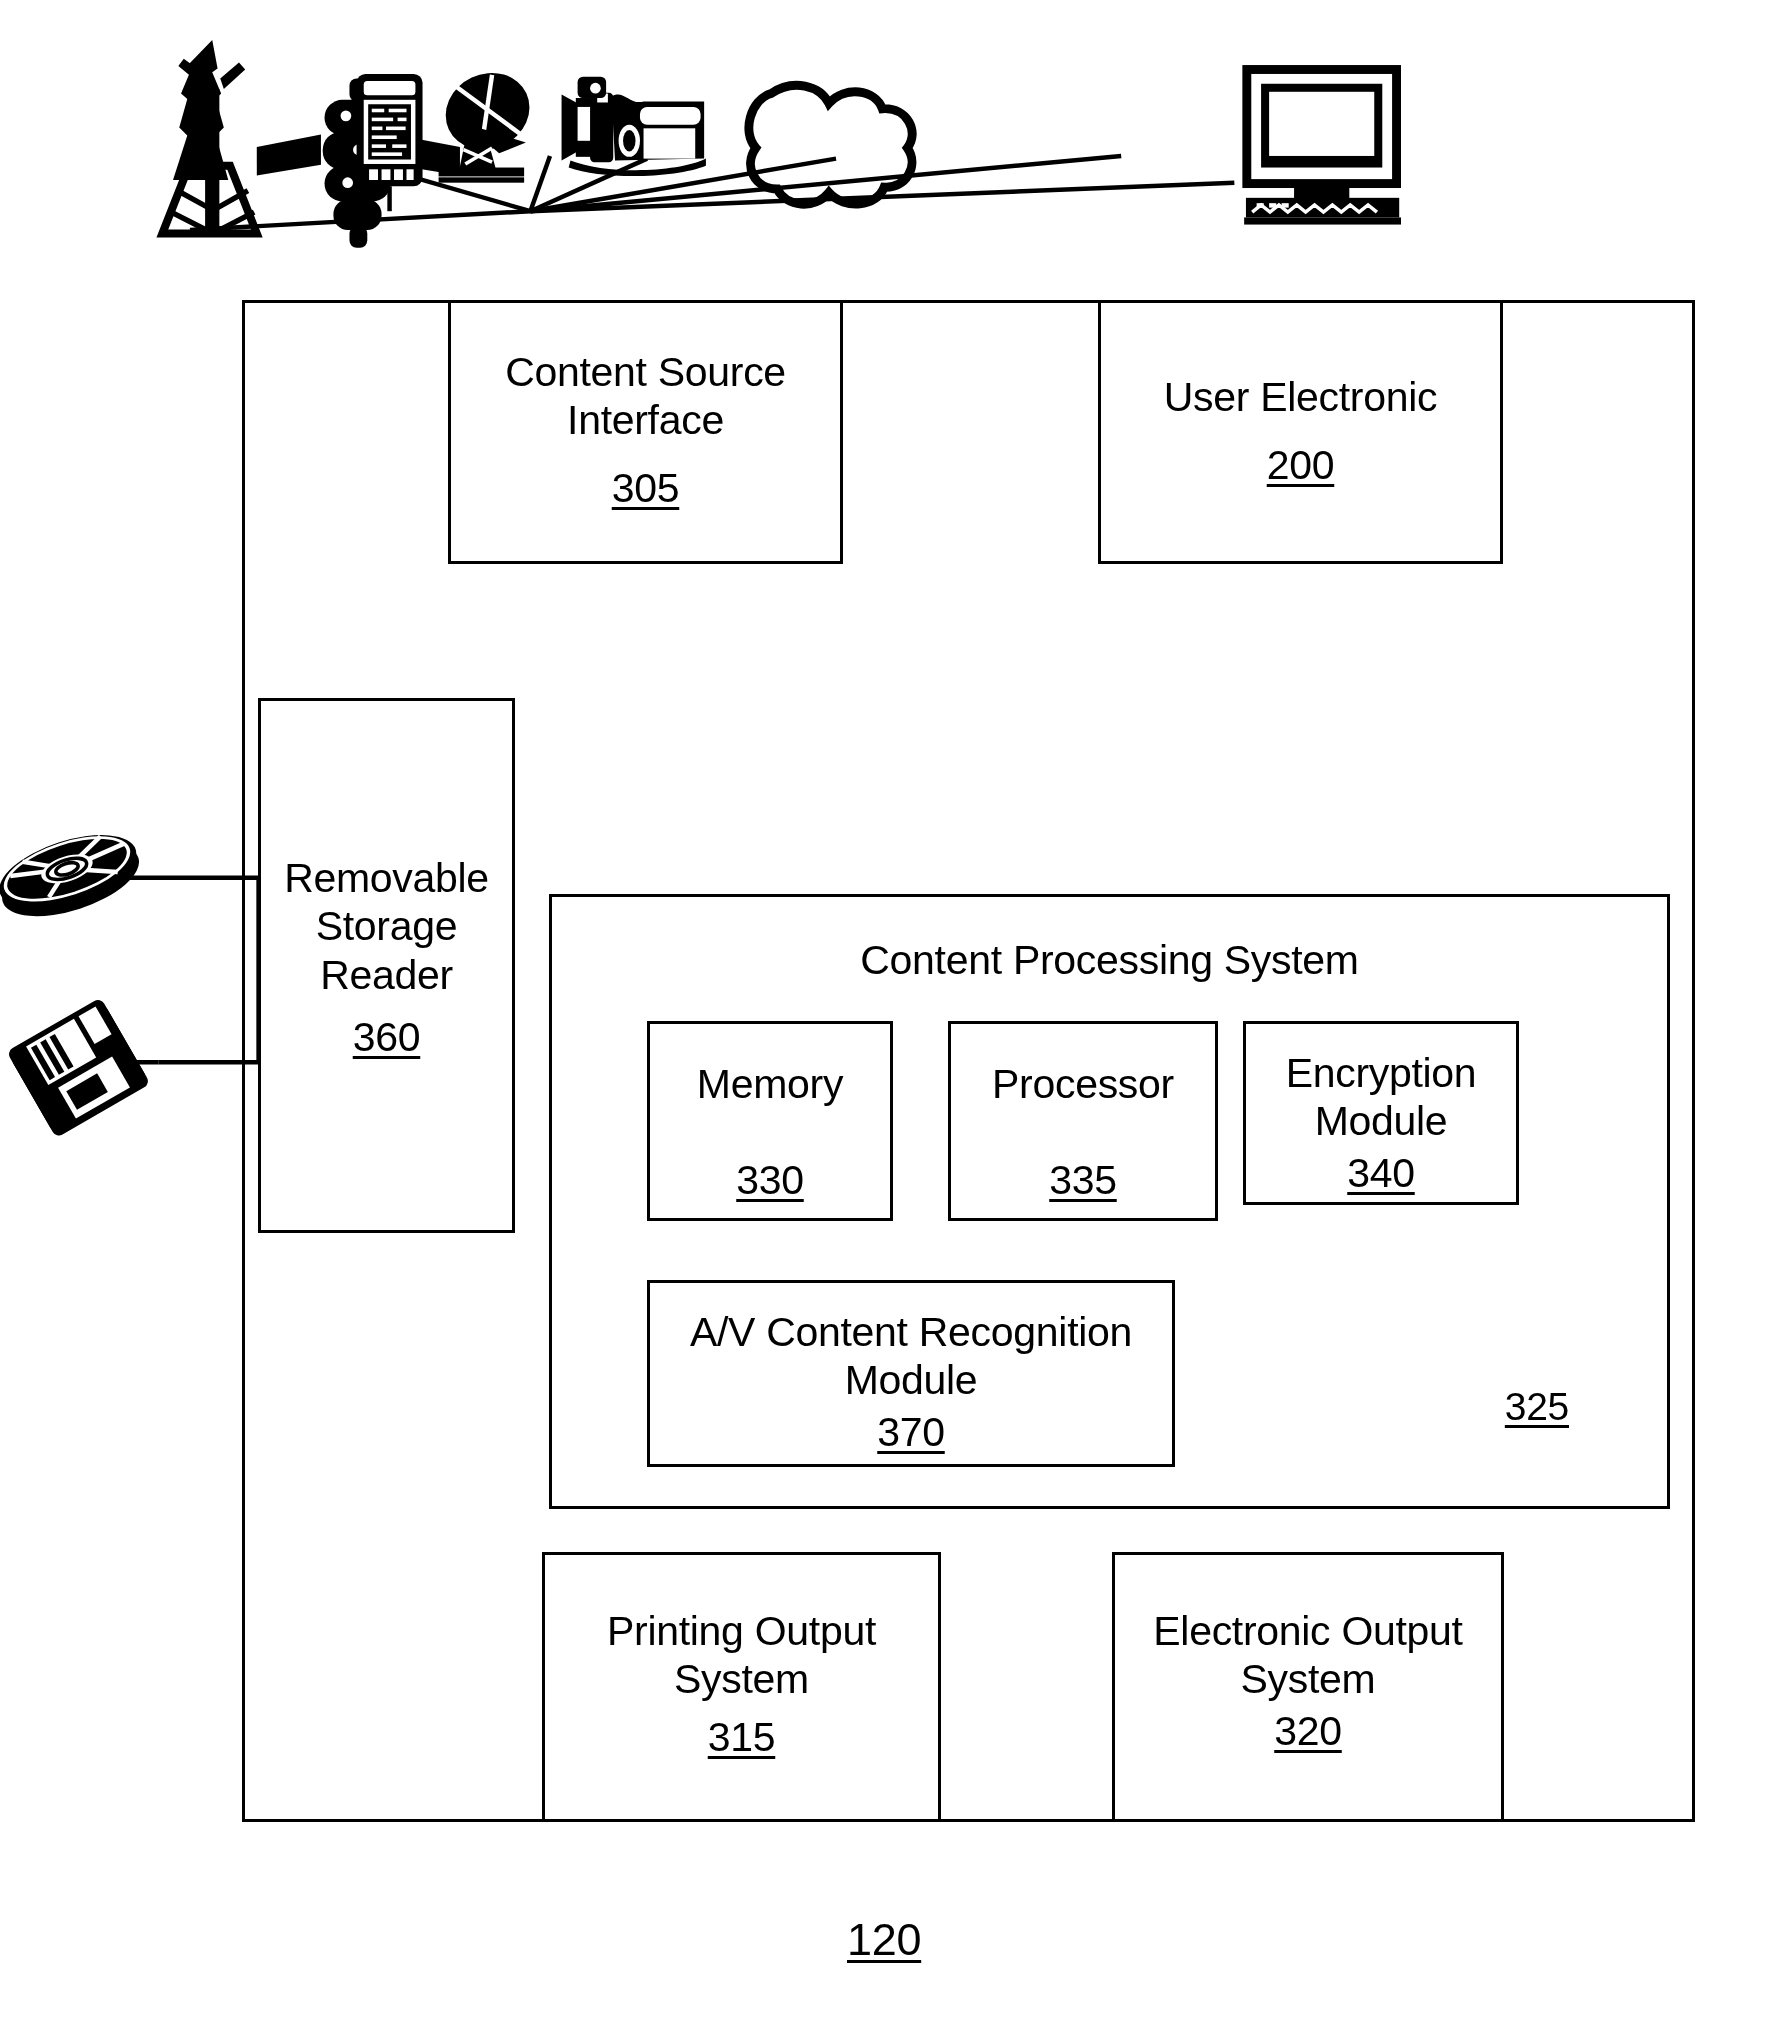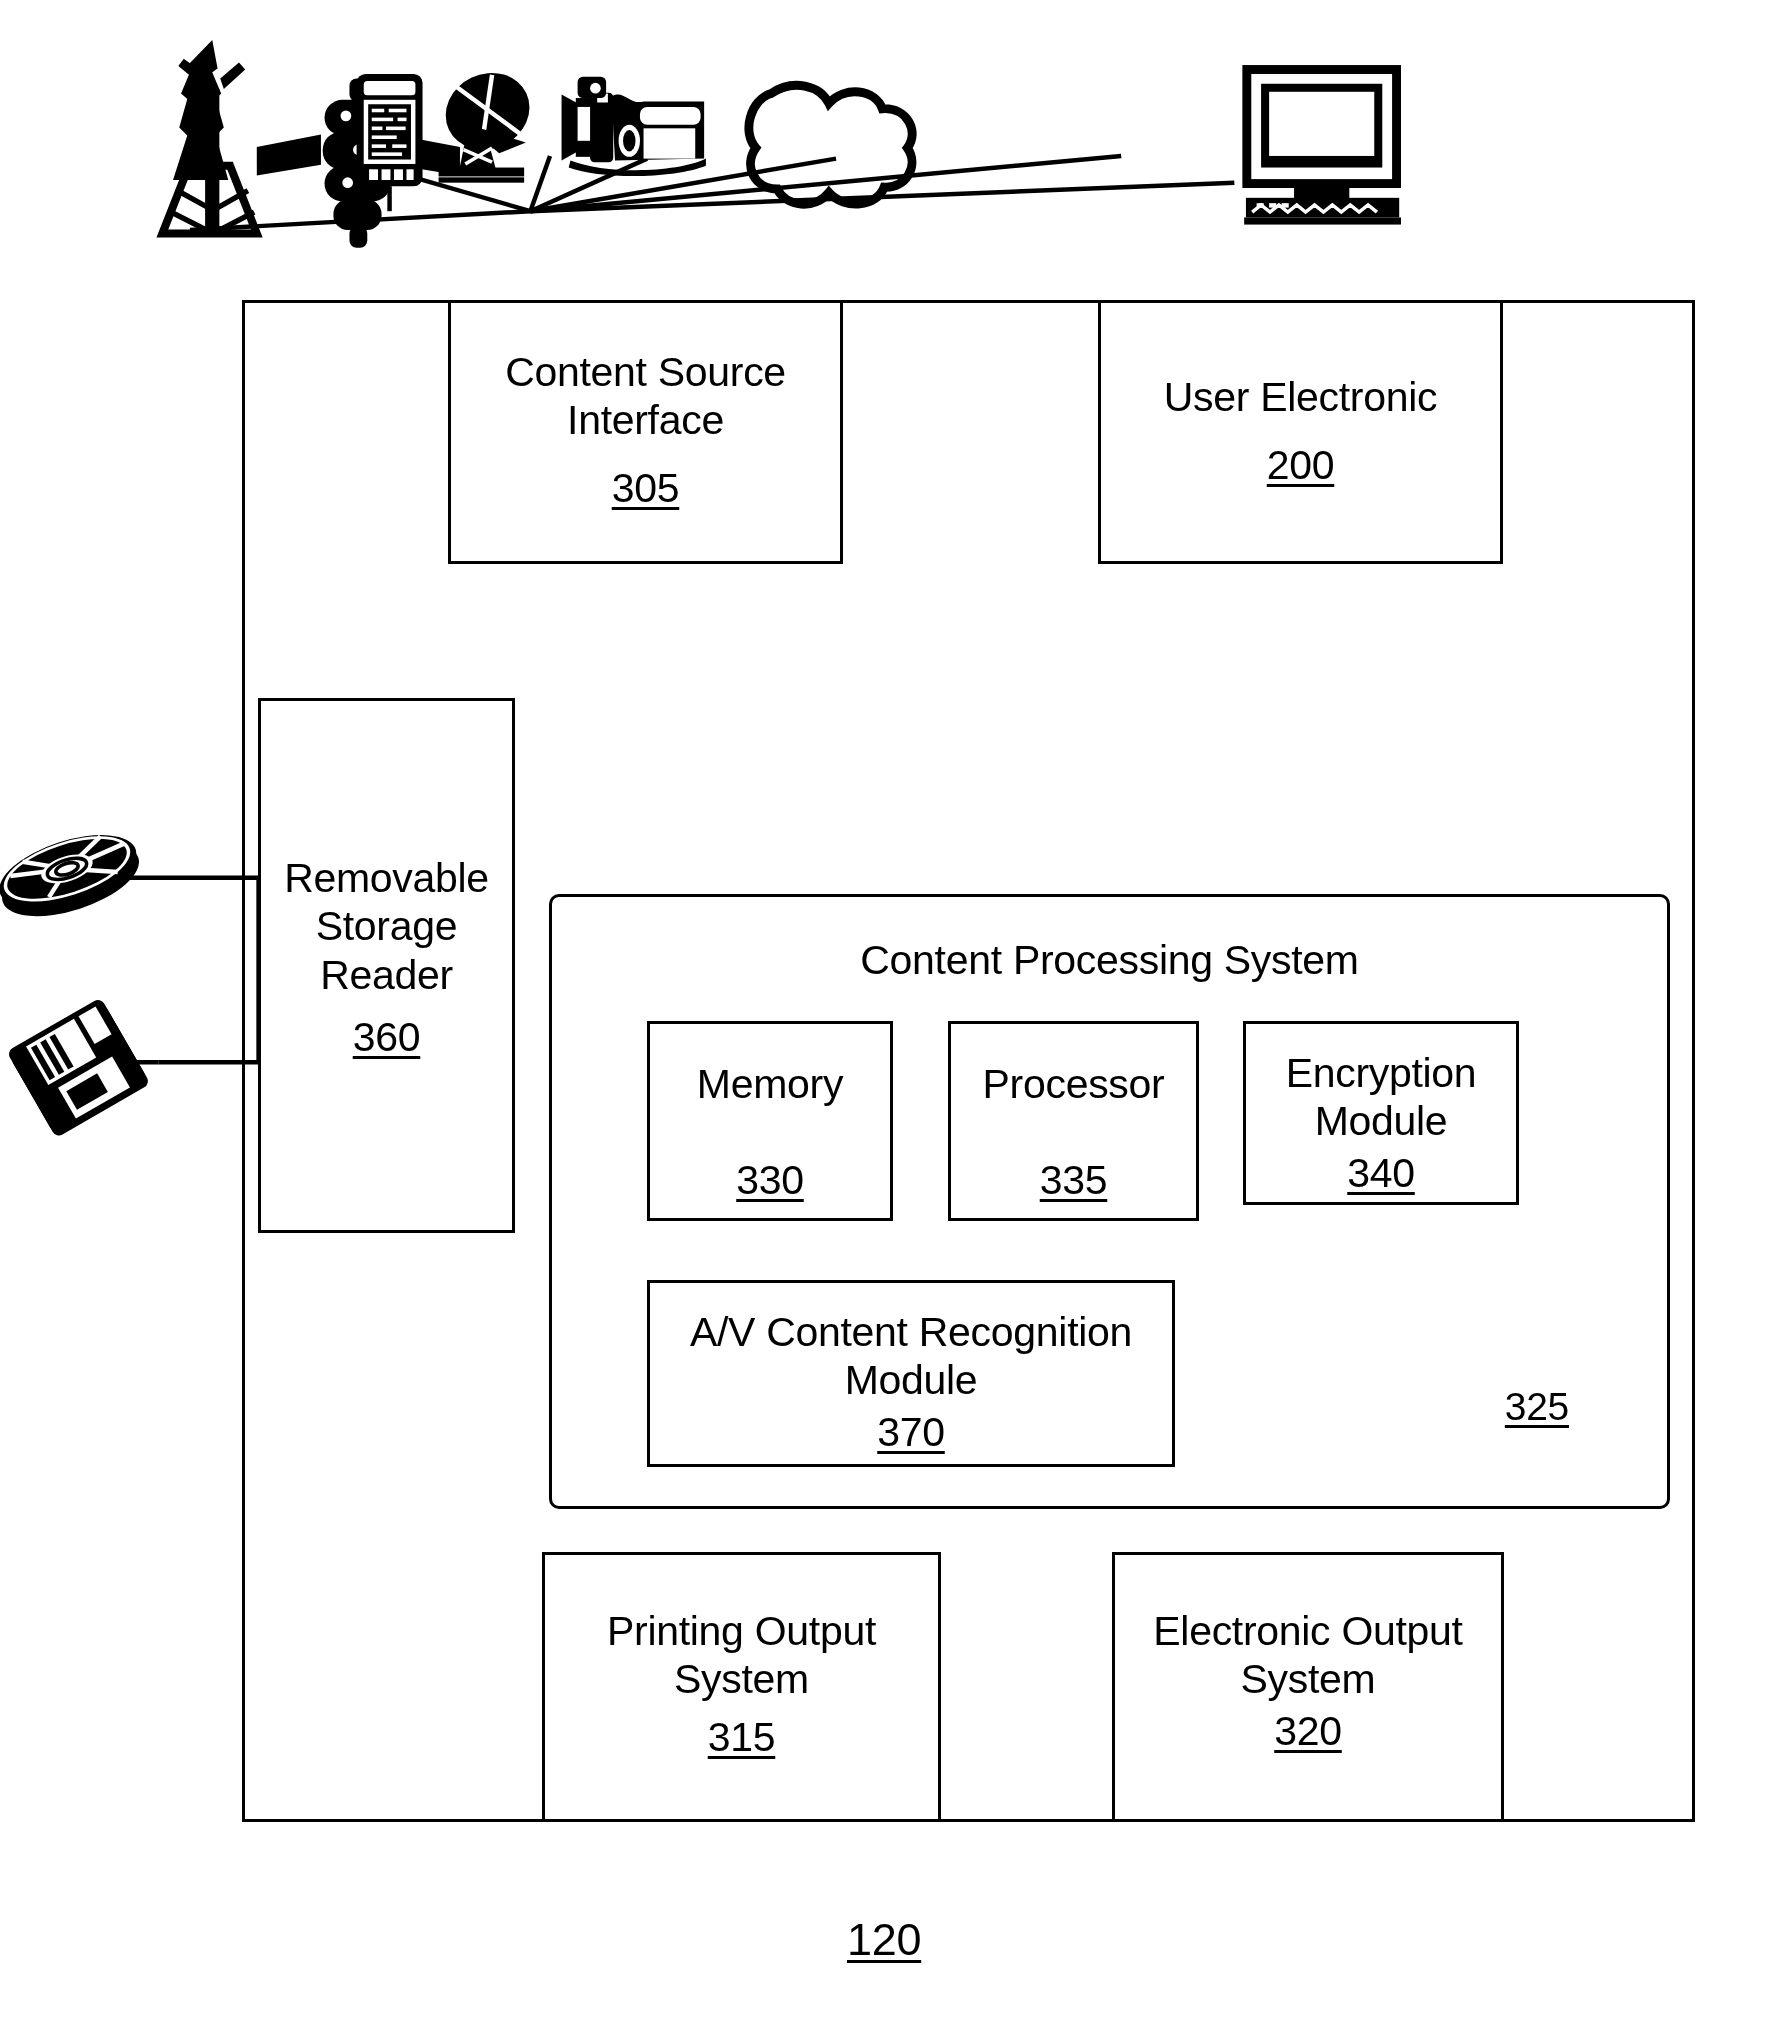--- a/index.html
+++ b/index.html
@@ -249,34 +249,34 @@
 
   <div class="box" style="left:258px; top:698px; width:257px; height:535px;">
     <div class="box-label t46" style="top:153px;">
       <div>Removable</div>
       <div>Storage</div>
       <div>Reader</div>
       <div class="ref" style="margin-top:14.3px;">360</div>
     </div>
   </div>
 
-  <div class="box" style="left:549px; top:894px; width:1121px; height:615px;border-radius:10px;">
+  <div class="box" style="left:549px; top:894px; width:1121px; height:615px;">
     <div class="box-label t46" style="top:39px;">
       <div>Content Processing System</div>
     </div>
     <div class="free-ref" style="left:auto; right:98px; top:488px;">325</div>
 
     <div class="box" style="left:95px; top:124px; width:246px; height:200px;">
       <div class="box-label t46" style="top:36px;">
         <div>Memory</div>
         <div class="ref" style="margin-top:48px;">330</div>
       </div>
     </div>
 
-    <div class="box" style="left:396px; top:124px; width:251px; height:200px;">
+    <div class="box" style="left:396px; top:124px; width:270px; height:200px;">
       <div class="box-label t46" style="top:36px;">
         <div>Processor</div>
         <div class="ref" style="margin-top:48px;">335</div>
       </div>
     </div>
 
     <div class="box" style="left:691px; top:124px; width:276px; height:184px;">
       <div class="box-label t46" style="top:25px;">
         <div>Encryption</div>
         <div>Module</div>

